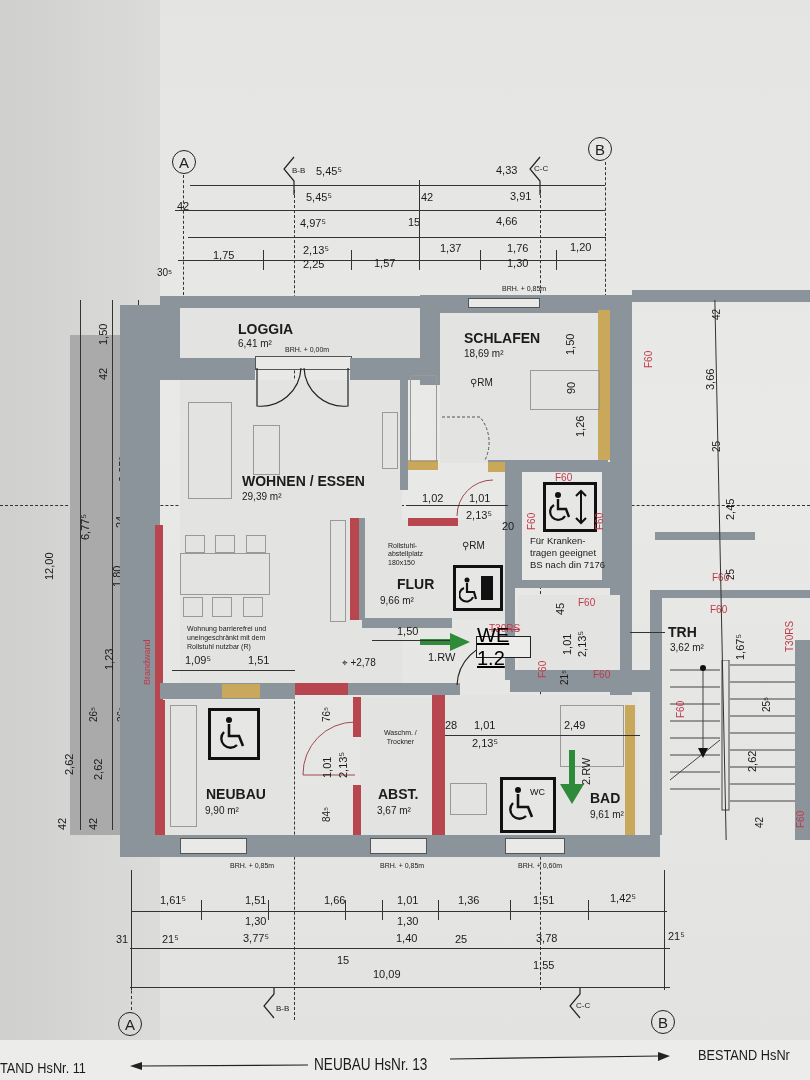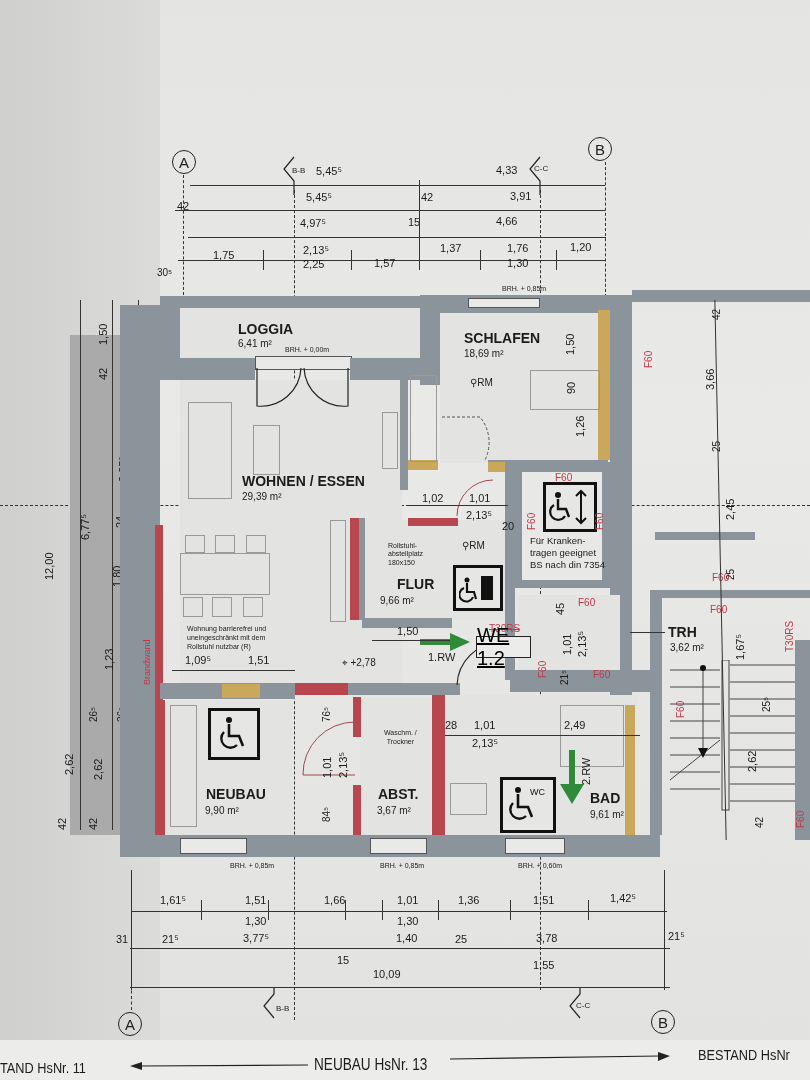--- a/index.html
+++ b/index.html
@@ -286,21 +286,21 @@
       <path d="M9 11 L9 21 L17 21 L20 29" stroke="#111" stroke-width="2.4" fill="none"></path>
       <path d="M5 17 A8 8 0 1 0 16 28" stroke="#111" stroke-width="2.2" fill="none"></path>
       <path d="M32 3 L32 35 M27 8 L32 3 L37 8 M27 30 L32 35 L37 30" stroke="#111" stroke-width="2" fill="none"></path>
     </svg>
 </div>
 <div class="txt red rot" style="left:527px;top:530px;">F60</div>
 <div class="txt red rot" style="left:595px;top:530px;">F60</div>
 <div class="txt" style="left:530px;top:535px;font-size:9.5px;line-height:1.25;">
   <div>Für Kranken-</div>
   <div>tragen geeignet</div>
-  <div>BS nach din 7354</div>
+  <div>BS nach din 7176</div>
 </div>
 
 <div class="txt red" style="left:578px;top:598px;">F60</div>
 <div class="txt dim rot" style="left:555px;top:615px;">45</div>
 <div class="txt dim rot" style="left:562px;top:655px;">1,01</div>
 <div class="txt dim rot" style="left:577px;top:657px;">2,13⁵</div>
 <div class="txt dimsm rot" style="left:560px;top:685px;">21⁵</div>
 <div class="txt red rot" style="left:538px;top:678px;">F60</div>
 <div class="txt red" style="left:593px;top:670px;">F60</div>
 <div class="txt red" style="left:489px;top:624px;text-decoration:line-through;">T30RS</div>

